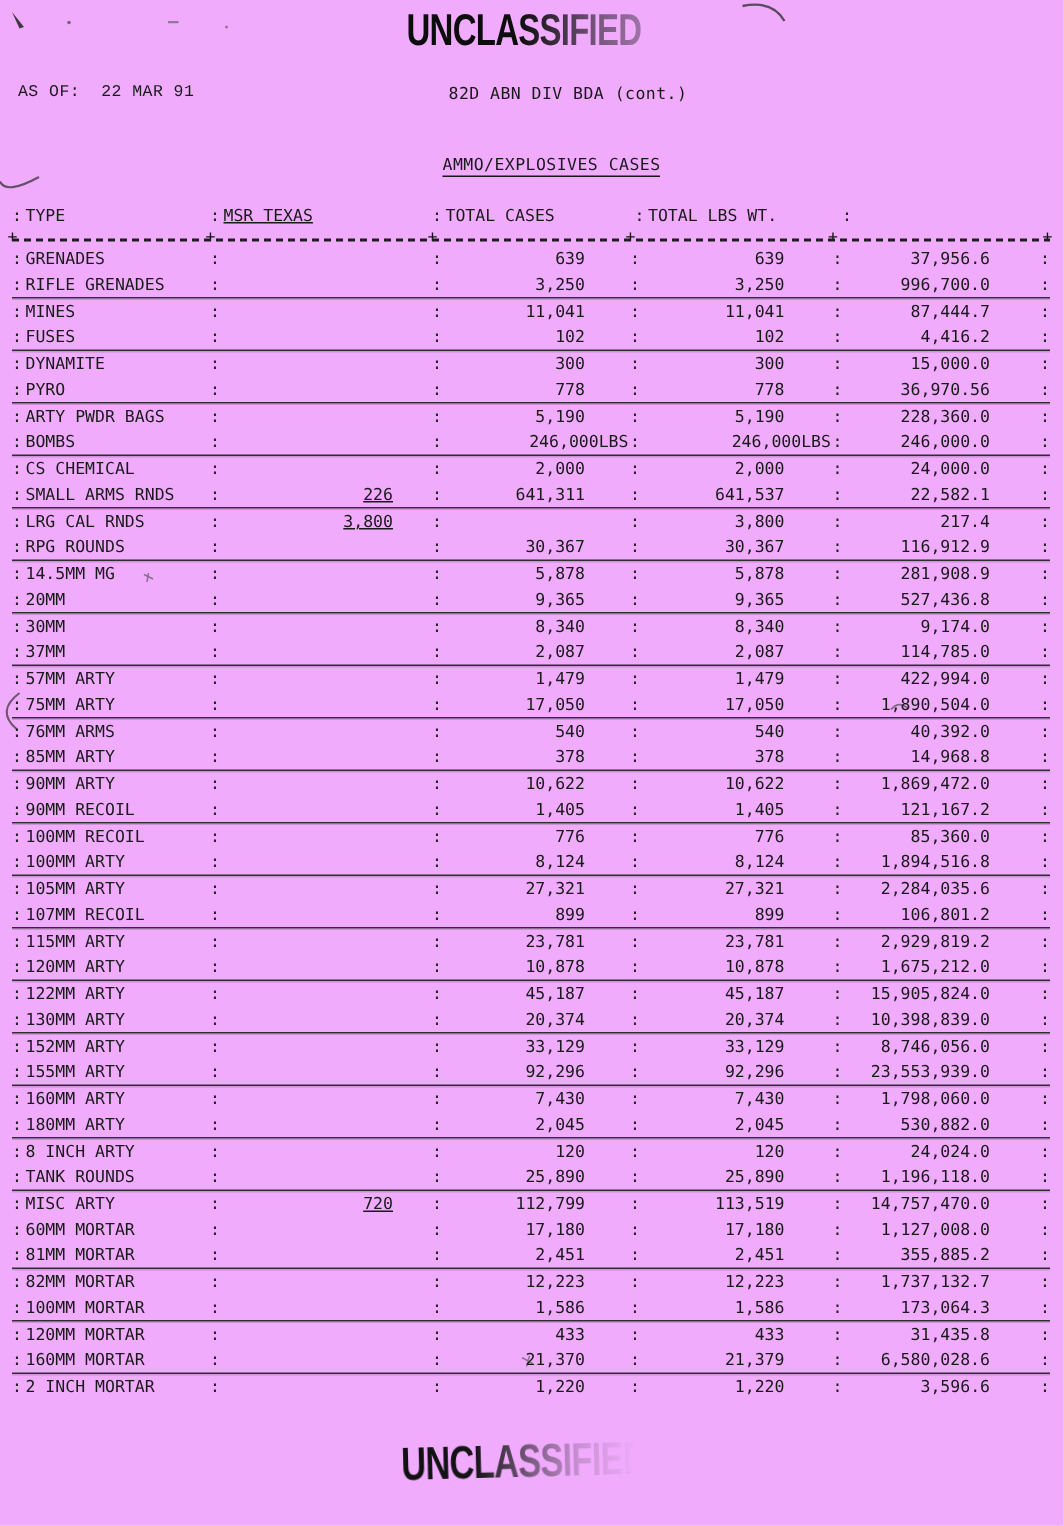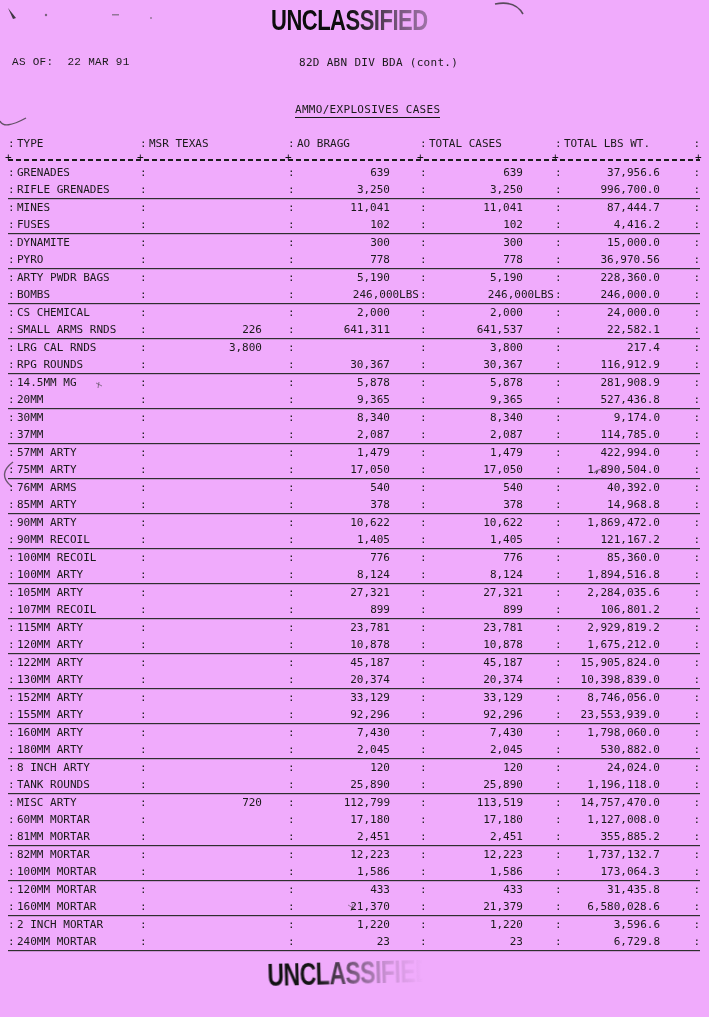--- a/index.html
+++ b/index.html
@@ -56,21 +56,21 @@
     border-bottom:1.5px solid #161616;padding-bottom:1px;
   }
   
   .ammo-table{position:absolute;left:8px;top:134px;width:692px;font-size:11px;}
   .trow{display:flex;height:17px;line-height:17px;white-space:nowrap;}
   .thead{height:22px;line-height:20px;}
   .cell{position:relative;box-sizing:border-box;padding-left:9px;overflow:hidden;}
   .cell::before{content:":";position:absolute;left:0;top:0;color:#222;}
   .cell.last::after{content:":";position:absolute;right:0;top:0;color:#222;}
   .c-type{width:132px;}
-  .c-msr{width:148px;}
+  .c-msr{width:148px;text-decoration:underline;}
   .c-ao{width:132px;}
   .c-total{width:135px;}
   .c-lbs{width:145px;}
   .num{text-align:right;}
   .c-msr.num{padding-right:26px;}
   .c-ao.num{padding-right:30px;}
   .c-total.num{padding-right:32px;}
   .c-lbs.num{padding-right:40px;}
   .num.flush{padding-right:1px;}
   .group-end{border-bottom:1.5px solid #2e2e2e;box-shadow:0 1px 0 rgba(40,40,40,.18);}
@@ -110,21 +110,20 @@
   <div class="asof">
     <span>AS OF:</span><span class="date">22 MAR 91</span>
   </div>
   <div class="doc-title">82D ABN DIV BDA (cont.)</div>
   <div class="doc-subtitle">AMMO/EXPLOSIVES CASES</div>
 
   <div class="ammo-table">
     <div class="trow thead">
       <div class="cell c-type">TYPE</div>
       <div class="cell c-msr">MSR TEXAS</div>
-      <div class="cell c-ao">AO BRAGG</div>
       <div class="cell c-total">TOTAL CASES</div>
       <div class="cell c-lbs last">TOTAL LBS WT.</div>
     </div>
     <div class="hsep">
       <span class="plus p0"></span>
         <span class="plus p1"></span>
         <span class="plus p2"></span>
       <span class="plus p3"></span>
         <span class="plus p4"></span>
         <span class="plus p5"></span>
@@ -432,24 +431,17 @@
           <div class="cell c-total num">21,379</div>
           <div class="cell c-lbs num last">6,580,028.6</div>
         </div>
         <div class="trow">
           <div class="cell c-type">2 INCH MORTAR</div>
           <div class="cell c-msr num"></div>
           <div class="cell c-ao num">1,220</div>
           <div class="cell c-total num">1,220</div>
           <div class="cell c-lbs num last">3,596.6</div>
         </div>
-        <div class="trow group-end">
-          <div class="cell c-type">240MM MORTAR</div>
-          <div class="cell c-msr num"></div>
-          <div class="cell c-ao num">23</div>
-          <div class="cell c-total num">23</div>
-          <div class="cell c-lbs num last">6,729.8</div>
-        </div>
       </div>
   </div>
 
   <div class="stamp stamp-bottom">UNCLASSIFIED</div>
 </div>
 
 </body></html>

